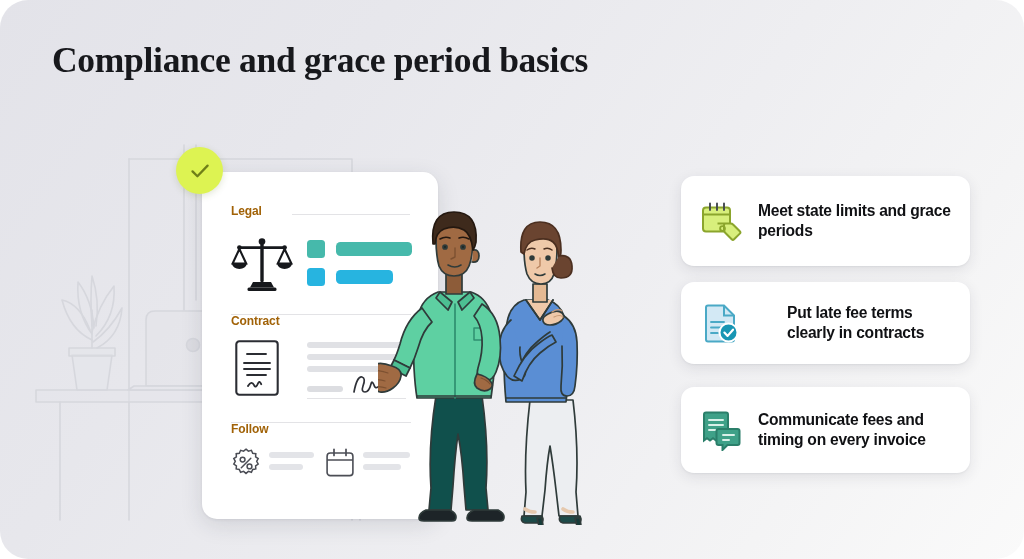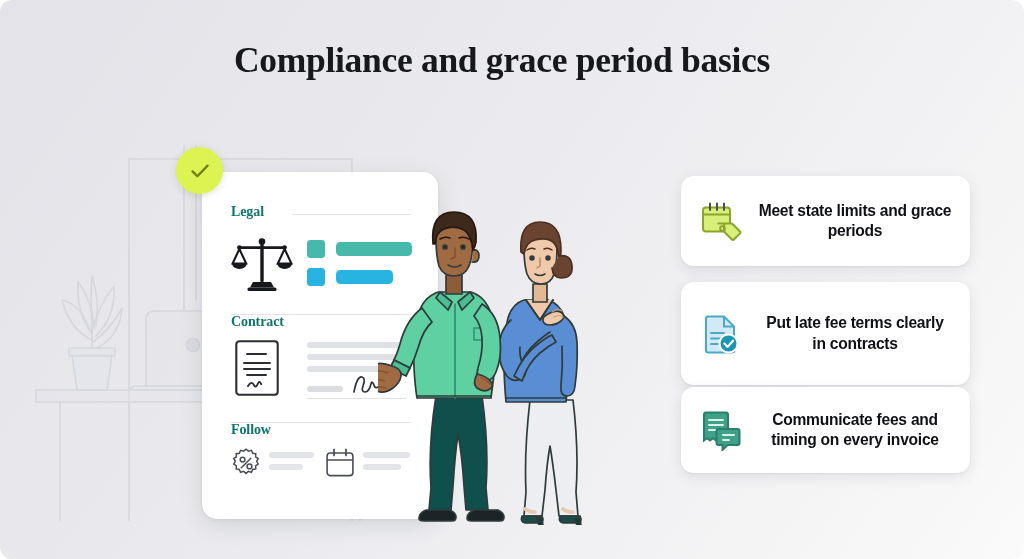--- a/index.html
+++ b/index.html
@@ -8,23 +8,22 @@
     font-family: "Liberation Sans", sans-serif;
     background:#ffffff;
     overflow:hidden;
   }
 
   
   #stage {
     position:relative;
     width:1024px; height:559px;
     background:linear-gradient(125deg,#e3e3e9 0%,#e7e7ec 28%,#eeeef1 58%,#f4f4f5 80%,#fafafa 100%);
-    border-radius:12px;
+    border-radius:28px;
     overflow:hidden;
-    text-align:center;
   }
 
   
   .bgart { position:absolute; inset:0; pointer-events:none; }
 
   
   #headings { position:absolute; left:52px; top:40px; width:900px; }
   #title {
     font-family:"Liberation Serif", serif;
     font-weight:700;
@@ -49,24 +48,24 @@
     position:absolute;
     left:202px; top:172px;
     width:236px; height:347px;
     background:#ffffff;
     border-radius:15px;
     box-shadow:0 6px 22px rgba(40,44,60,.13), 0 1px 3px rgba(40,44,60,.07);
     overflow:hidden;
   }
   .docsec { position:absolute; left:0; width:236px; }
   .docsec-title {
-    font-family:Liberation Serif, serif;
+    font-family:Liberation Sans, sans-serif;
     font-weight:700;
-    font-size:14px;
-    color:#0f766e;
+    font-size:12px;
+    color:#a16207;
     letter-spacing:-0.1px;
   }
   .hairline { position:absolute; height:1px; background:#e3e3e6; }
 
   
   .sqbar { position:absolute; border-radius:3.5px; }
   .linebar { position:absolute; border-radius:4.5px; }
 
   
   #checkbadge {
@@ -93,21 +92,21 @@
   .rcard-icon { flex:0 0 44px; height:44px; display:flex; align-items:center; justify-content:center; margin-right:15px; }
   .rcard-text {
     font-family:"Liberation Sans", sans-serif;
     font-weight:700;
     font-size:15.6px;
     line-height:1.3;
     color:#101114;
     letter-spacing:-0.25px;
   }
   #rcard0 { top:176px; height:90px; }
-  #rcard1 { top:282px; height:103px; }
+  #rcard1 { top:282px; height:82px;gap:29px; }
   #rcard2 { top:387px; height:86px; }
 </style>
 </head>
 <body>
 
 <div id="stage">
 
   <svg class="bgart" width="1024" height="559" viewBox="0 0 1024 559" fill="none">
     <g stroke="#d6d7dd" stroke-width="1.6" fill="none" stroke-linejoin="round" stroke-linecap="round">
 

